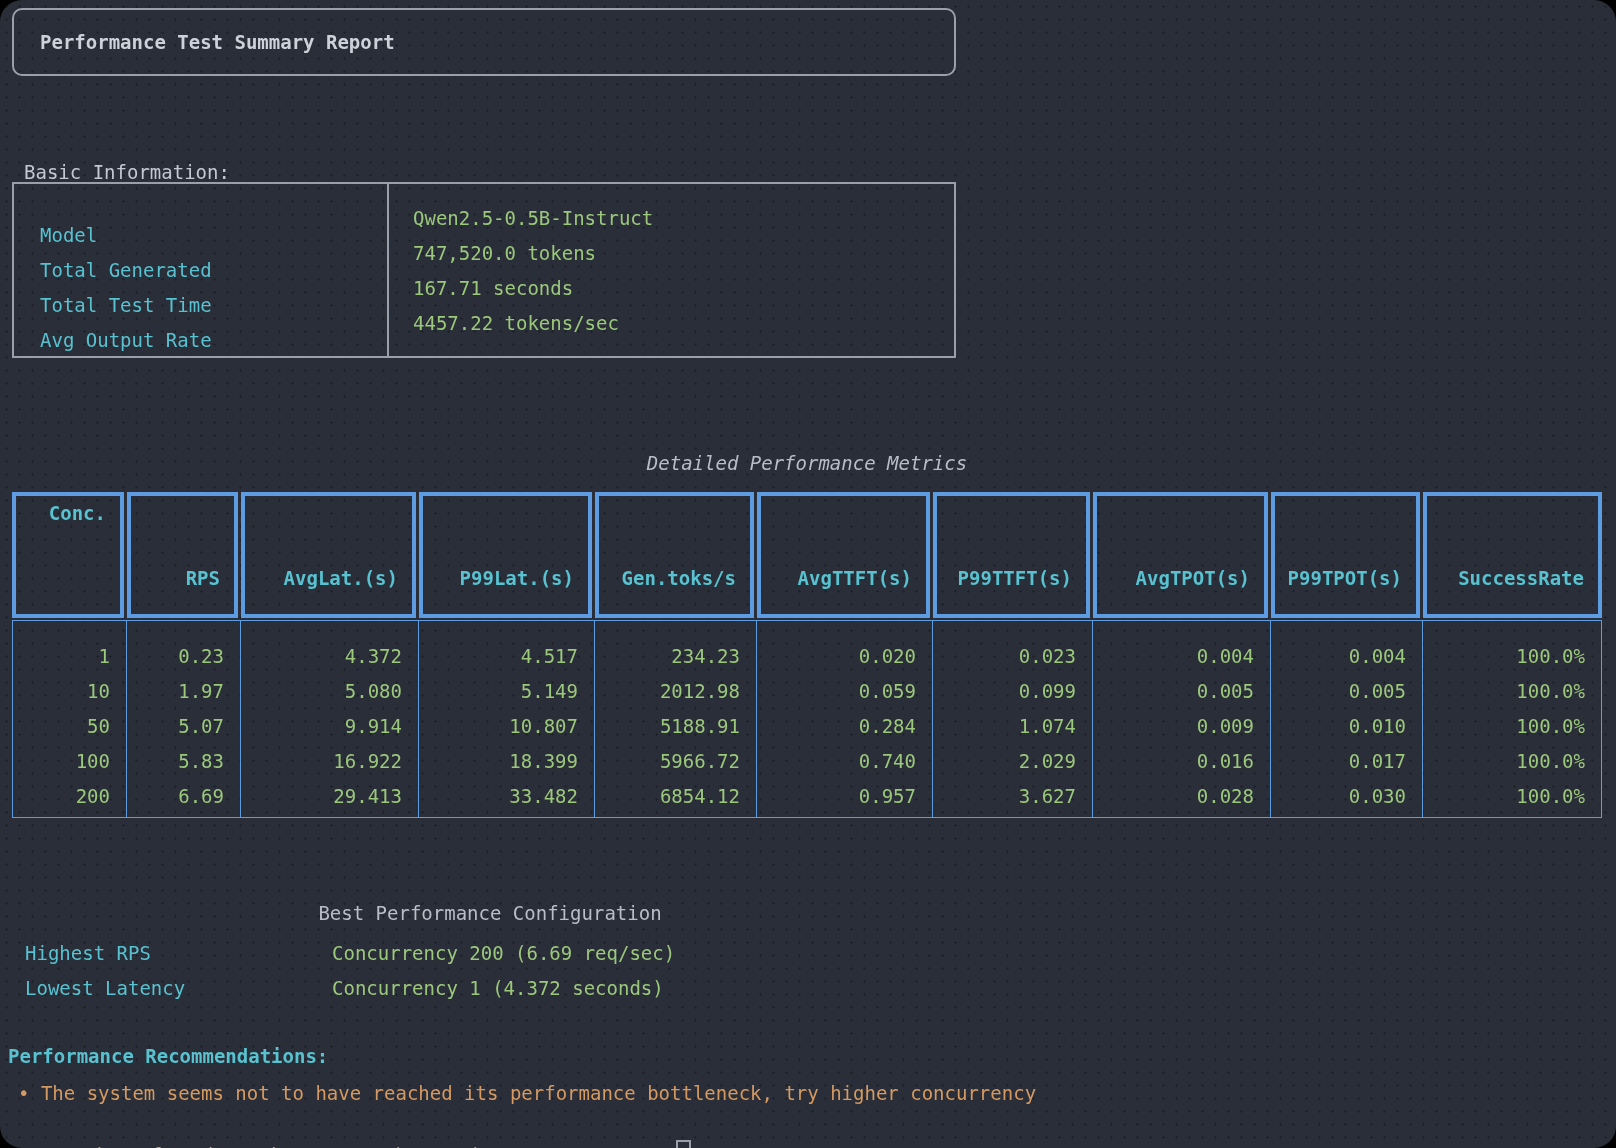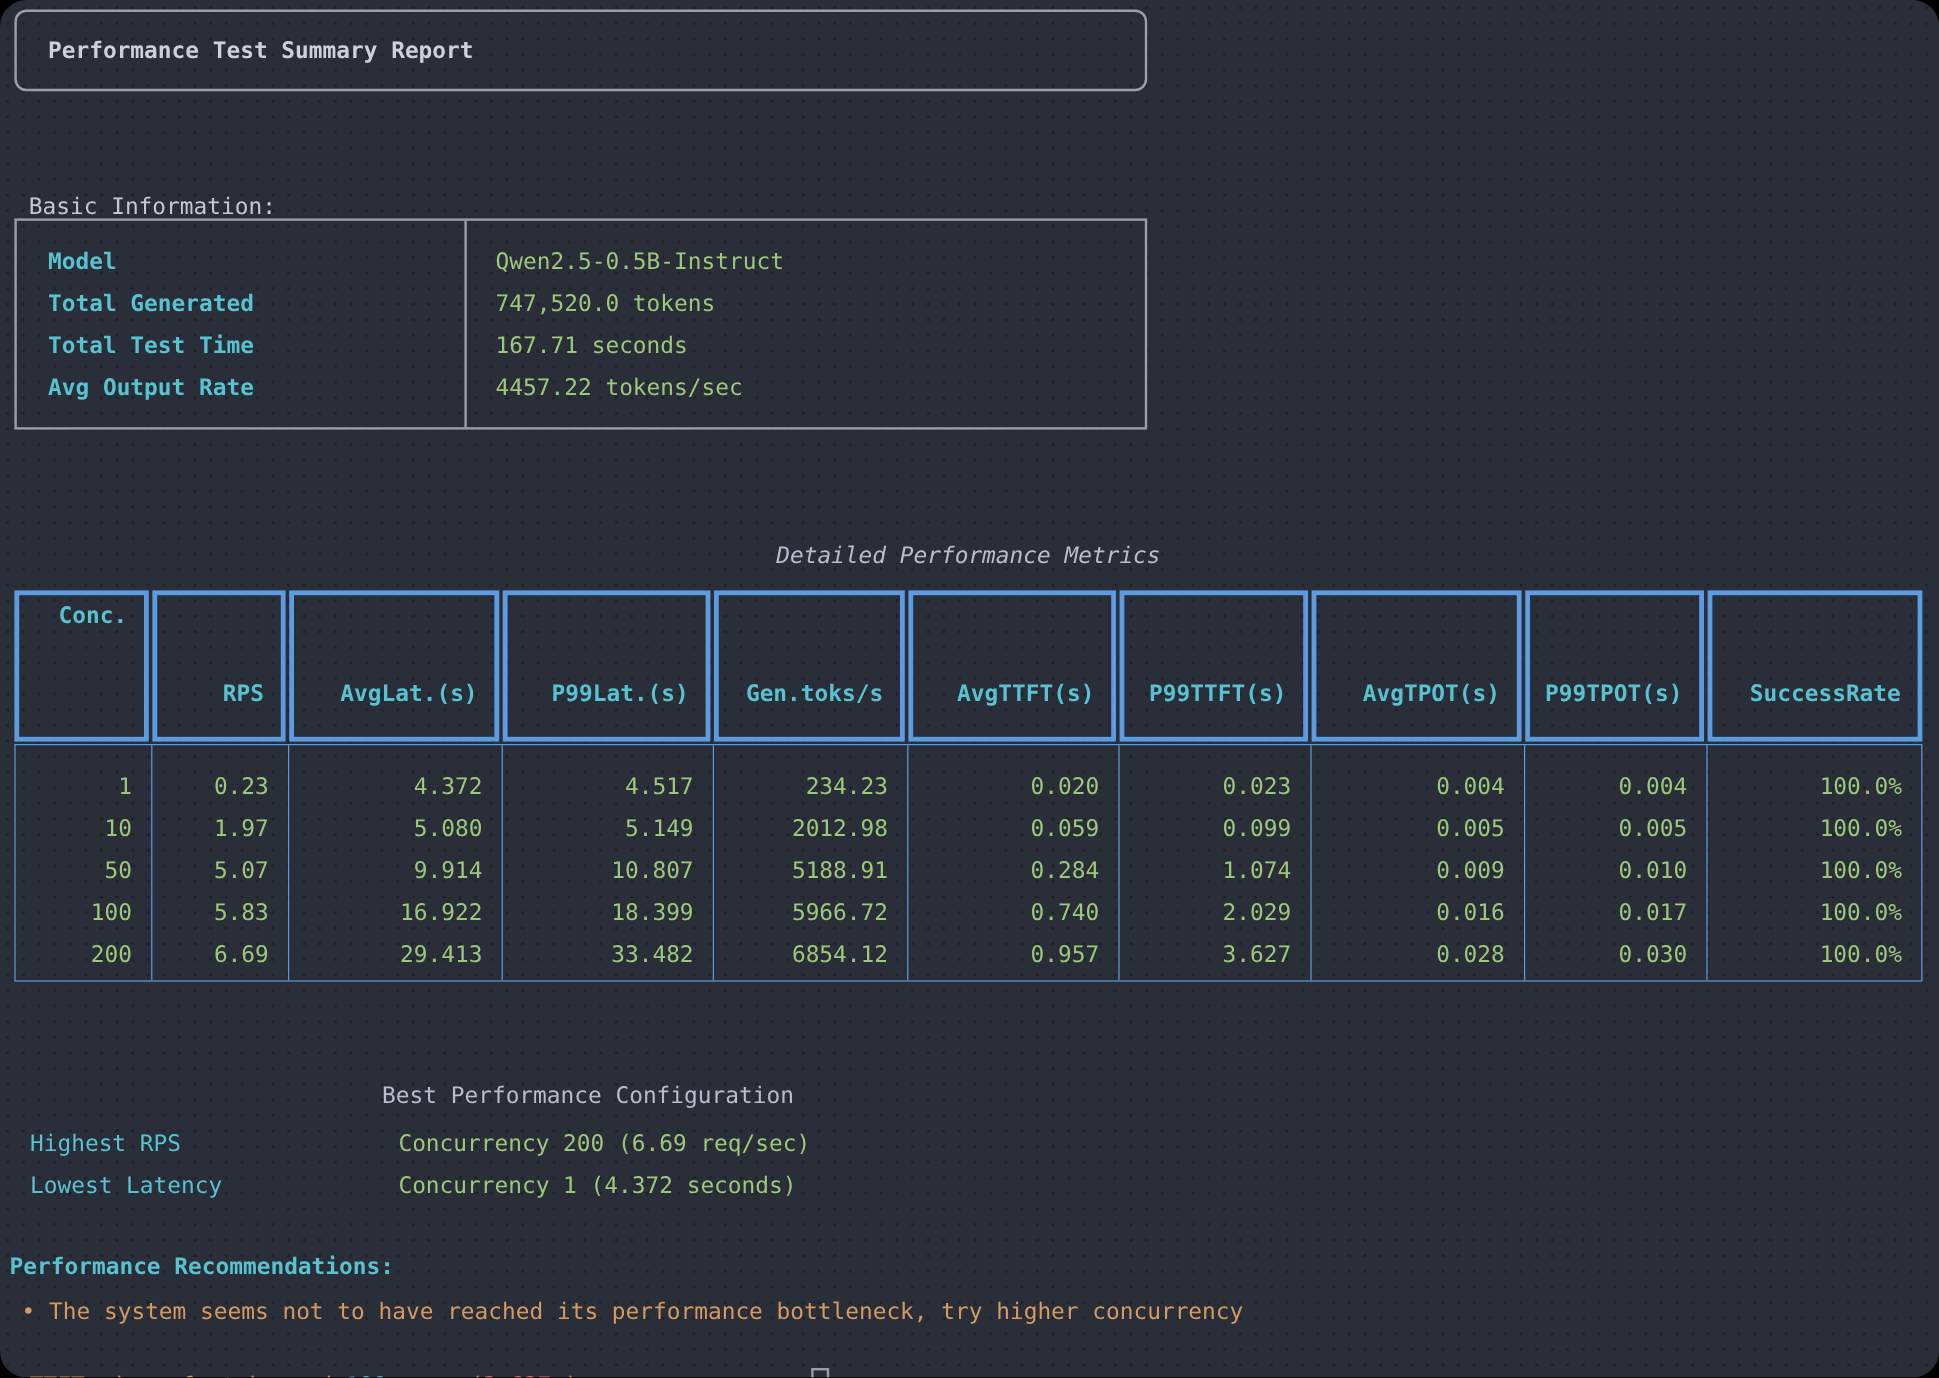--- a/index.html
+++ b/index.html
@@ -15,21 +15,21 @@
   
   .title-box{position:absolute;left:12px;top:8px;width:944px;height:68px;
     border:2px solid #9aa0ab;border-radius:10px;box-sizing:border-box;
     display:flex;align-items:center;padding-left:26px;}
   .title-box .t{font-weight:bold;color:#ccd1da;}
   
   .basic-label{position:absolute;left:24px;top:130px;color:#c3c9d3;margin-top:25px;}
   .info-box{position:absolute;left:12px;top:182px;width:944px;height:176px;
     border:2px solid #9aa0ab;box-sizing:border-box;display:flex;}
   .info-labels{width:375px;border-right:2px solid #9aa0ab;box-sizing:border-box;
-    padding:17px 0 0 26px;color:#58c2d0;font-weight:bold;}
+    padding:34px 0 0 26px;color:#58c2d0;}
   .info-values{flex:1;padding:17px 0 0 24px;color:#9cc87c;}
   .info-labels div,.info-values div{height:35px;}
   
   .m-title{position:absolute;left:12px;top:446px;width:1590px;text-align:center;
     font-style:italic;color:#b8bec9;}
   .mtable{position:absolute;left:12px;top:492px;width:1590px;}
   .mhead{display:flex;gap:3px;height:126px;}
   .mhead .hc{box-sizing:border-box;border:4px solid #5d9ce0;height:126px;
     display:flex;flex-direction:row;justify-content:flex-end;align-items:flex-end;
     padding:0 14px 18px 10px;color:#58c2d0;font-weight:bold;text-align:right;}

